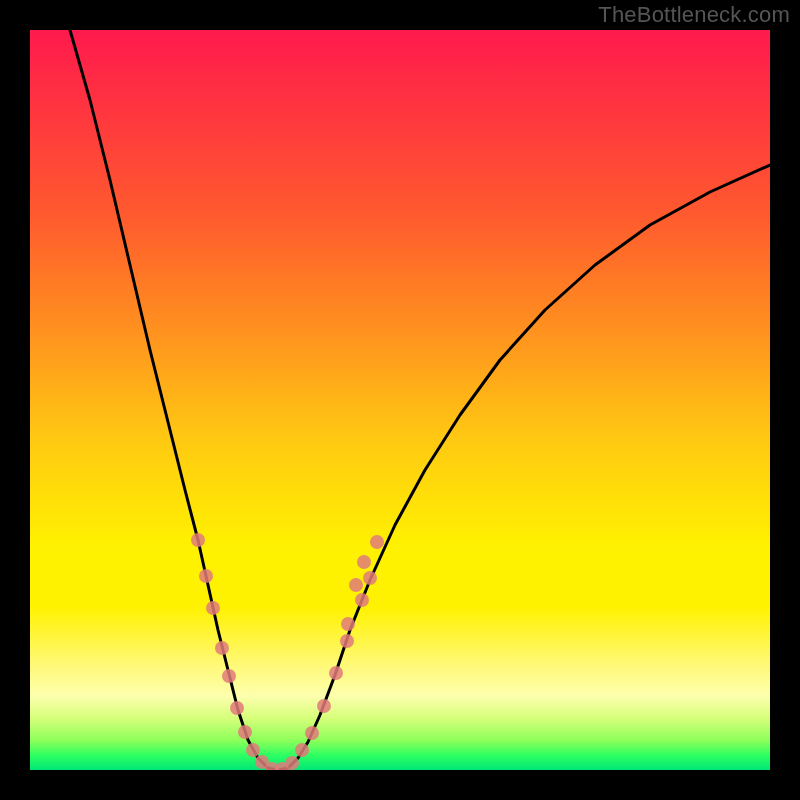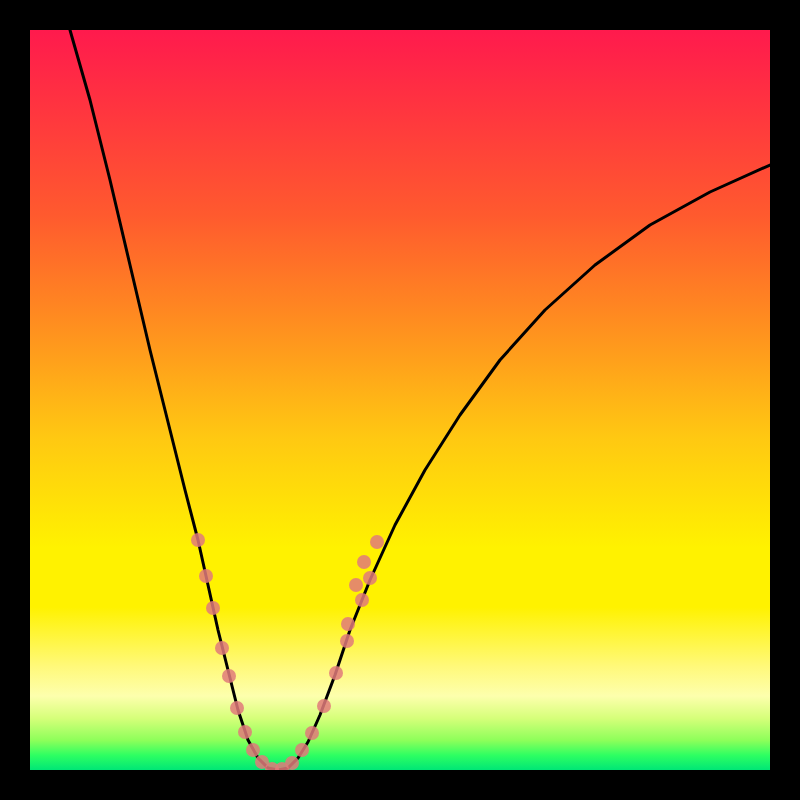--- a/index.html
+++ b/index.html
@@ -59,20 +59,21 @@
   }
   svg.curve {
     position: absolute;
     inset: 0;
   }
 </style>
 </head>
 <body>
 
 <div class="frame">
+  <div class="watermark">TheBottleneck.com</div>
   <div class="plot">
     <div class="gradient"></div>
     <svg class="curve" viewBox="0 0 740 740" preserveAspectRatio="none">
       <g id="curve-lines">
           <path d="M40 0 L60 70 L80 150 L100 235 L120 320 L140 400 L155 460 L168 510 L178 555 L188 600 L198 640 L208 680 L218 710 L228 728 L238 738 L248 740" fill="none" stroke="#000000" stroke-width="3" stroke-linecap="round" stroke-linejoin="round"></path>
           <path d="M248 740 L258 738 L268 728 L278 712 L290 685 L305 645 L320 600 L340 550 L365 495 L395 440 L430 385 L470 330 L515 280 L565 235 L620 195 L680 162 L740 135" fill="none" stroke="#000000" stroke-width="3" stroke-linecap="round" stroke-linejoin="round"></path>
         </g>
       <g id="scatter-markers">
           <circle cx="168" cy="510" r="7" fill="#e07a7a" fill-opacity="0.85"></circle>
           <circle cx="176" cy="546" r="7" fill="#e07a7a" fill-opacity="0.85"></circle>

